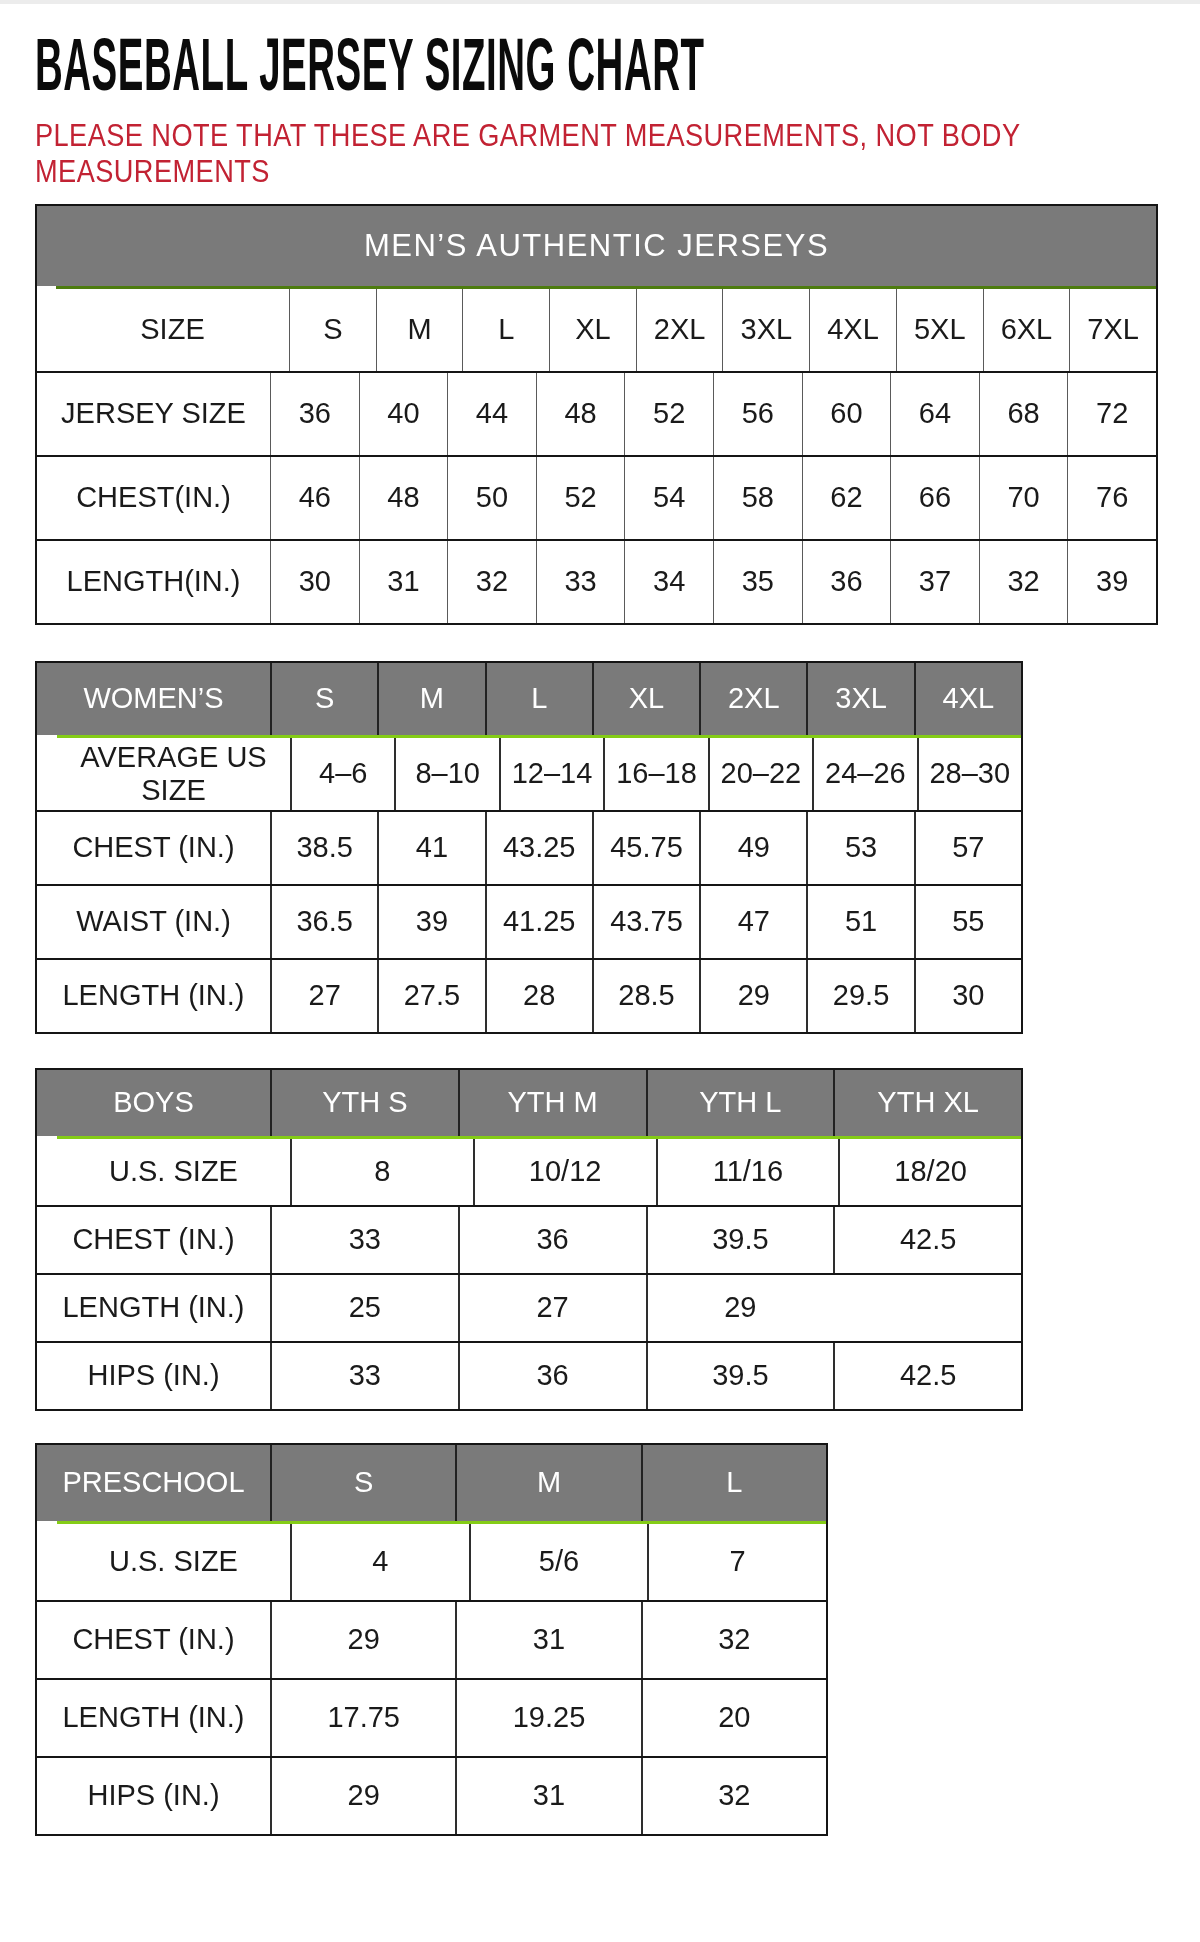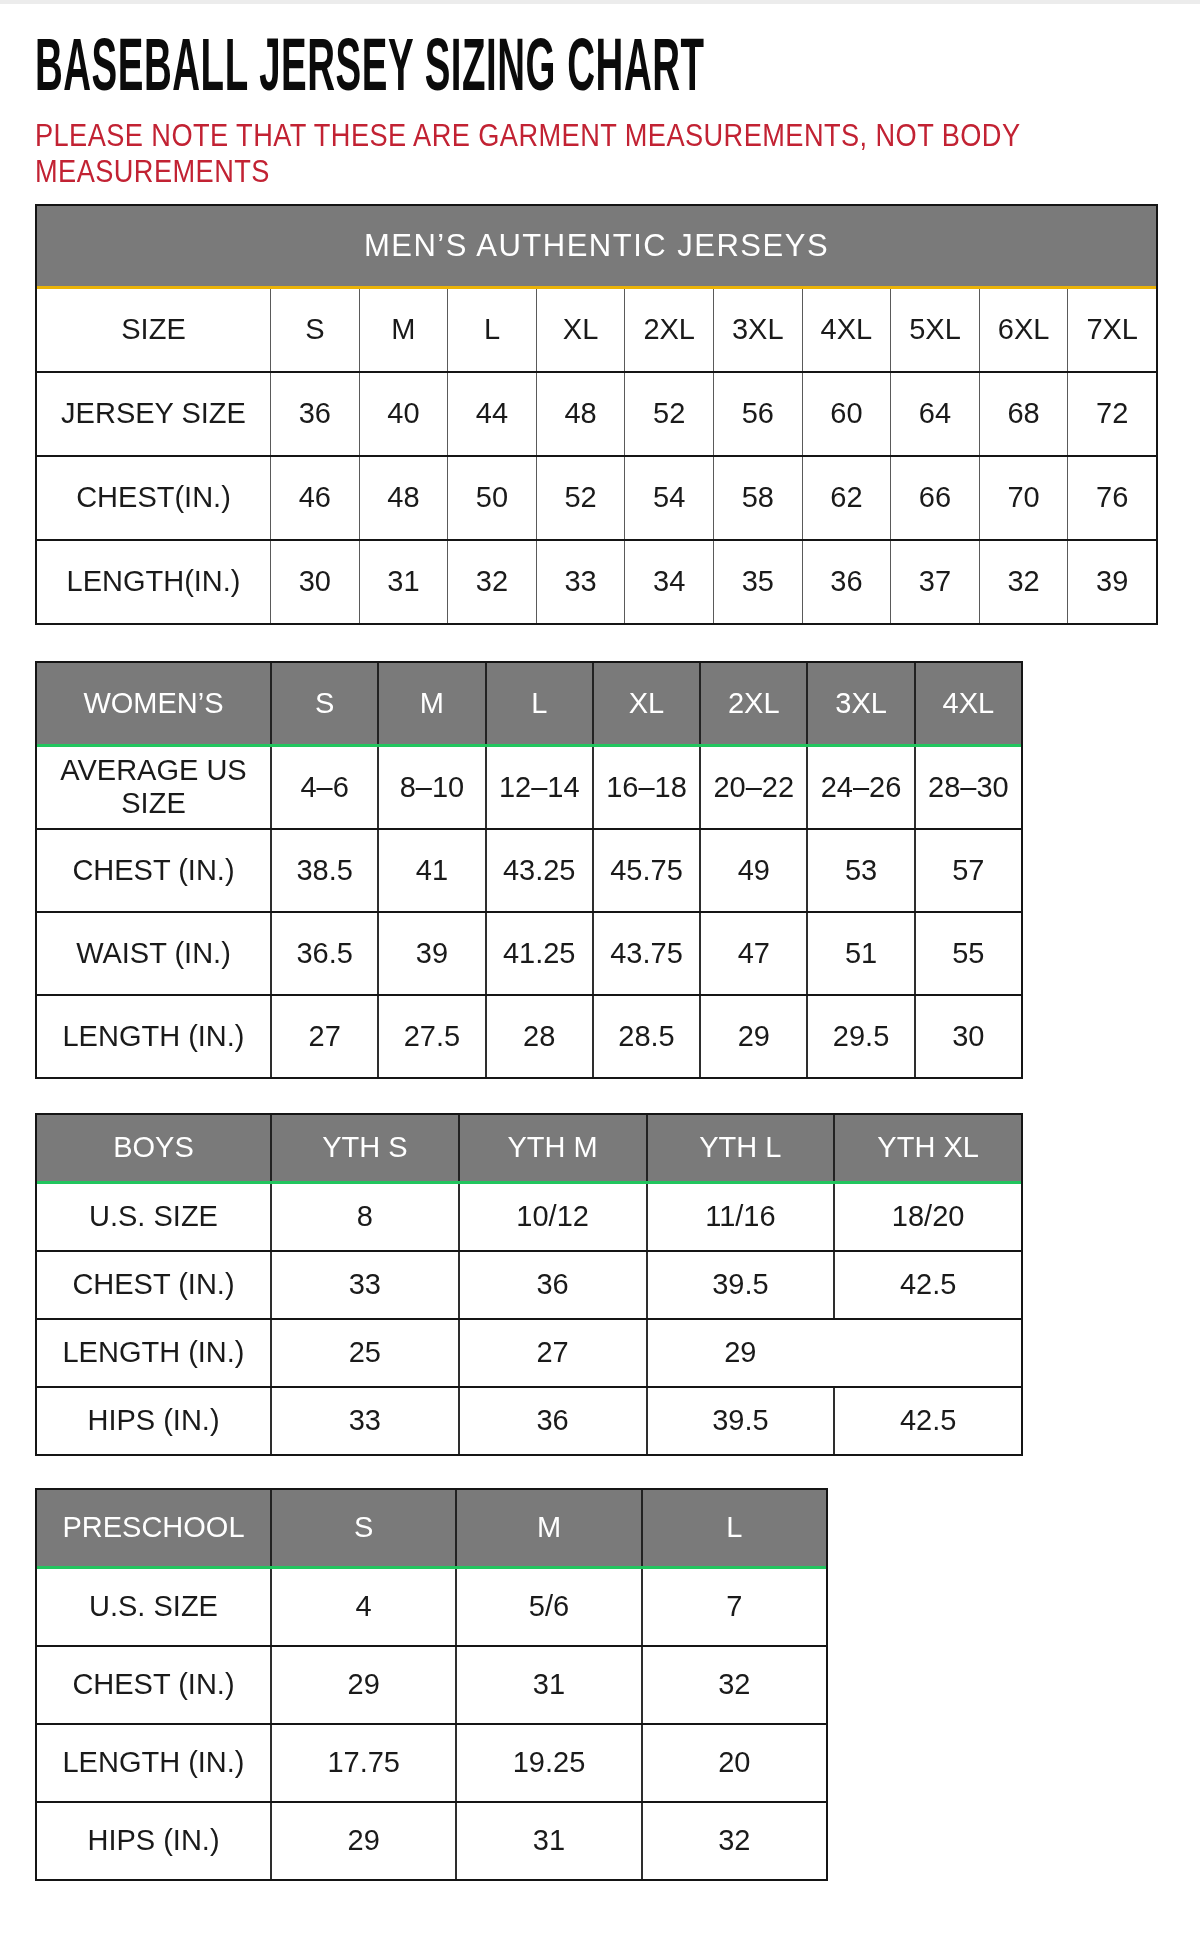--- a/index.html
+++ b/index.html
@@ -28,27 +28,27 @@
   .tbl-preschool{width:793px;margin-top:32px;}
 
   .banner{
     height:80px;background:#7a7a7a;color:#ffffff;
     display:flex;align-items:center;justify-content:center;
     font-size:31px;letter-spacing:1.5px;
   }
 
   .trow{display:grid;}
   .tbl-mens .trow{grid-template-columns:233px repeat(10,1fr);height:82px;}
-  .tbl-womens .trow{grid-template-columns:233px repeat(7,1fr);height:81px;}
+  .tbl-womens .trow{grid-template-columns:233px repeat(7,1fr);height:72px;}
   .tbl-boys .trow{grid-template-columns:233px repeat(4,1fr);height:66px;}
   .tbl-preschool .trow{grid-template-columns:233px repeat(3,1fr);height:76px;}
 
   .sizing-table > div + div{border-top:2px solid #151515;}
-  .tbl-mens > .banner + .trow{border-top:3px solid #eab308;}
-  .sizing-table > .header-row + .trow{border-top:3px solid #22c55e;}
+  .tbl-mens > .banner + .trow{border-top:3px solid #4d7c0f;margin-left:19px;}
+  .sizing-table > .header-row + .trow{border-top:3px solid #84cc16;margin-left:20px;}
 
   .trow > div{
     display:flex;align-items:center;justify-content:center;
     text-align:center;font-size:29px;line-height:1.15;
     padding:2px 4px;box-sizing:border-box;
   }
   .tbl-mens .trow > div + div{border-left:1px solid #5a5a5a;}
   .tbl-womens .trow > div + div,
   .tbl-boys .trow > div + div,
   .tbl-preschool .trow > div + div{border-left:2px solid #2e2e2e;}

